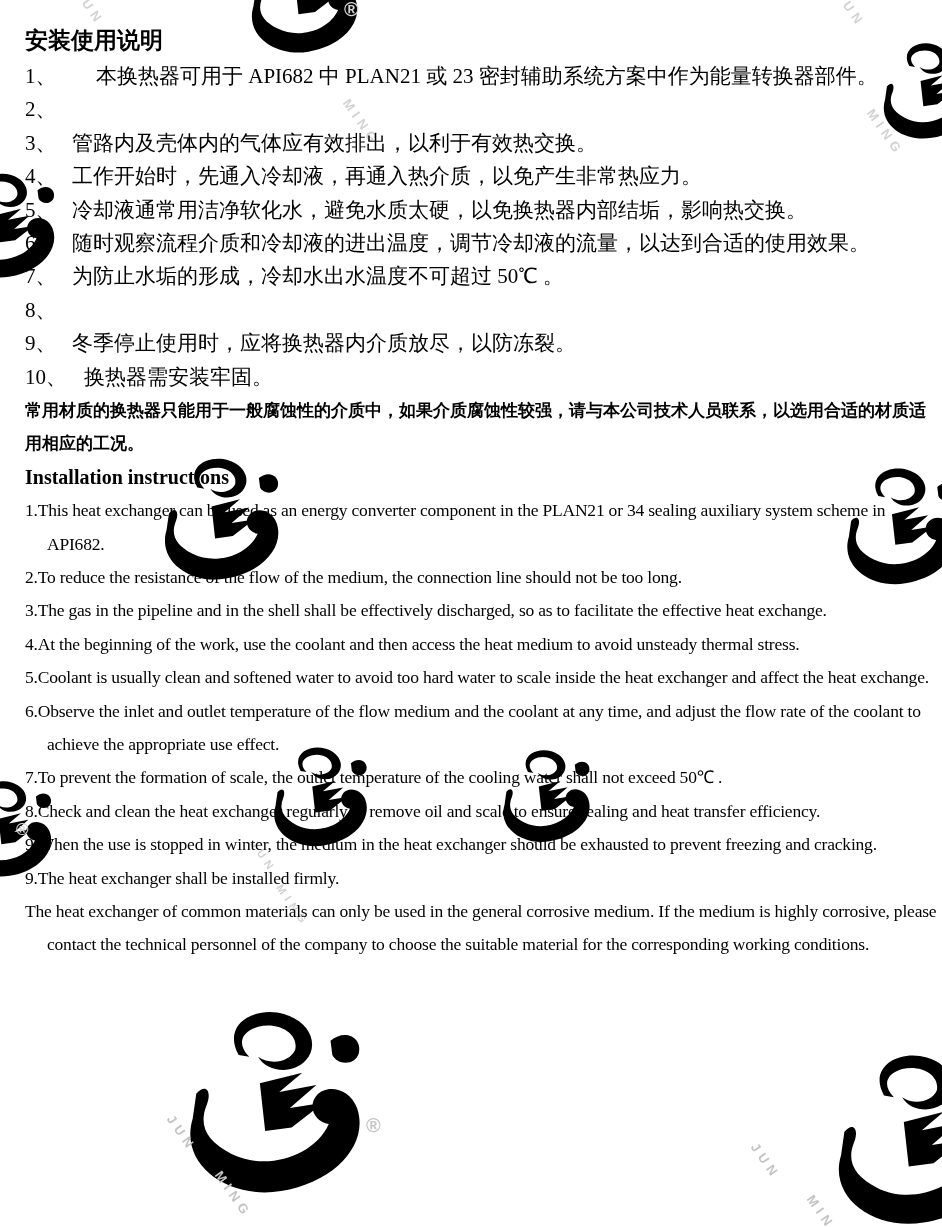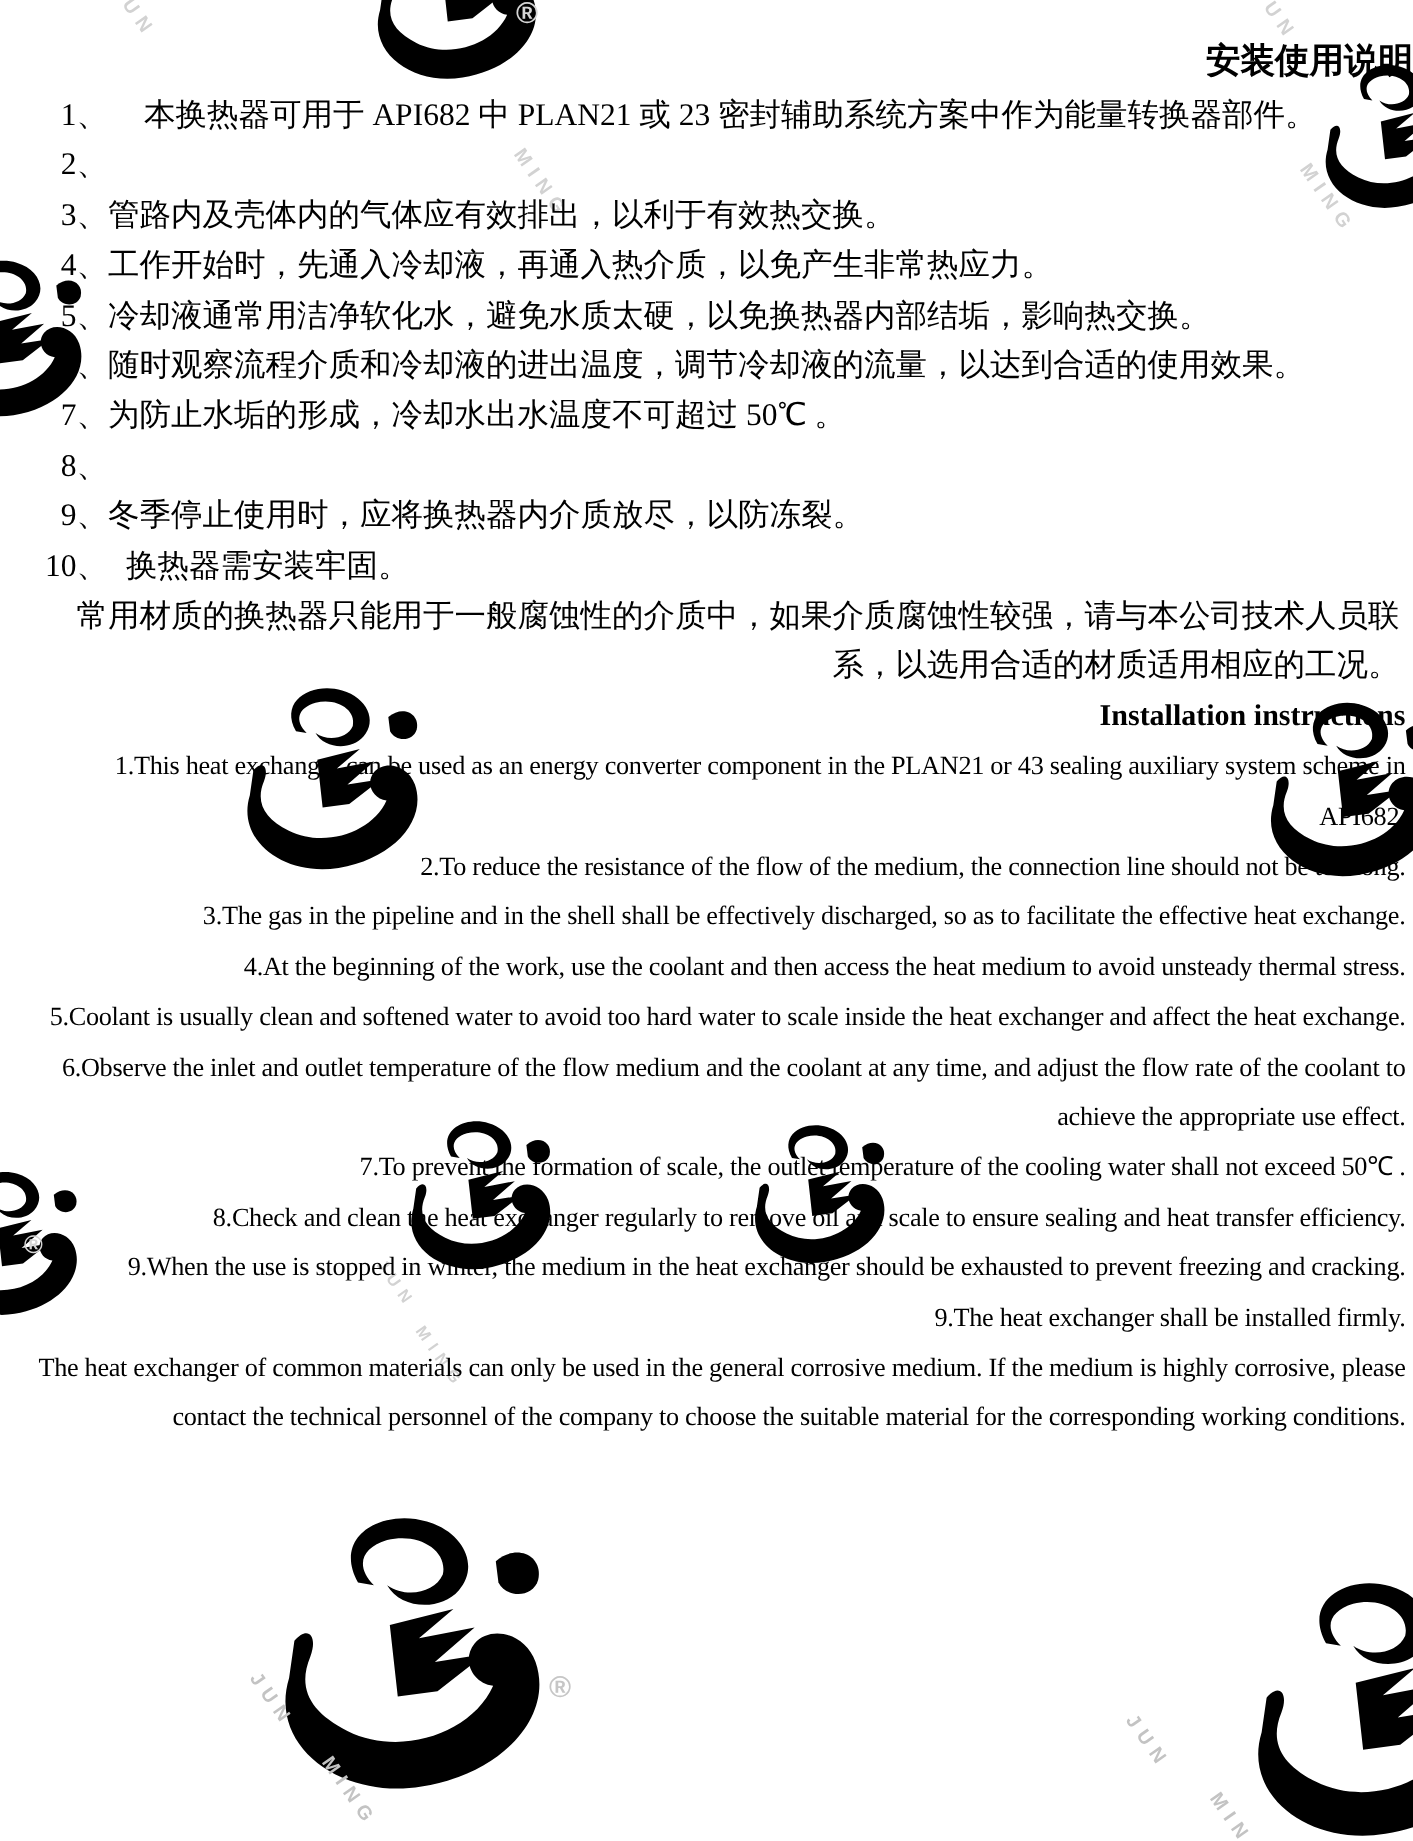--- a/index.html
+++ b/index.html
@@ -45,21 +45,20 @@
   }
   .wm-reg.light { color: #d5d5d5; }
   .wm-reg.dark  { color: #c6c6c6; }
   .wm-reg.small { font-size: 17px; }
 
   
   .doc {
     position: relative;
     z-index: 1;
     padding: 22px 0 0 25px;
-    text-align: right;
   }
   .zh-title {
     font-size: 23px;
     font-weight: 700;
     line-height: 38px;
     height: 38px;
     margin: 0;
   }
   .zh-list { margin: 0; }
   .zh-item {
@@ -70,24 +69,25 @@
     white-space: nowrap;
   }
   .zh-num {
     display: inline-block;
     min-width: 47px;
     flex: 0 0 auto;
   }
   .zh-item:nth-child(1)  .zh-txt { padding-left: 24px; }
   .zh-item:nth-child(10) .zh-txt { padding-left: 12px; }
   .zh-note {
-    font-size: 21px;
+    font-size: 17px;
     line-height: 33.4px;
     width: 908px;
     margin: 0;
+    font-weight: bold;
   }
   .en-section {
     font-family: Liberation Serif, serif;
     width: 912px;
   }
   .en-title {
     font-size: 20px;
     font-weight: 700;
     line-height: 33.4px;
     height: 33.4px;
@@ -231,21 +231,21 @@
       <span class="zh-num">10、</span>
       <span class="zh-txt">换热器需安装牢固。</span>
     </div>
   </div>
 
   <p class="zh-note">常用材质的换热器只能用于一般腐蚀性的介质中，如果介质腐蚀性较强，请与本公司技术人员联系，以选用合适的材质适用相应的工况。</p>
 
   <div class="en-section">
     <h2 class="en-title">Installation instructions</h2>
     <div>
-      <p class="en-item">1.This heat exchanger can be used as an energy converter component in the PLAN21 or 43 sealing auxiliary system scheme in API682.</p>
+      <p class="en-item">1.This heat exchanger can be used as an energy converter component in the PLAN21 or 34 sealing auxiliary system scheme in API682.</p>
       <p class="en-item">2.To reduce the resistance of the flow of the medium, the connection line should not be too long.</p>
       <p class="en-item">3.The gas in the pipeline and in the shell shall be effectively discharged, so as to facilitate the effective heat exchange.</p>
       <p class="en-item">4.At the beginning of the work, use the coolant and then access the heat medium to avoid unsteady thermal stress.</p>
       <p class="en-item">5.Coolant is usually clean and softened water to avoid too hard water to scale inside the heat exchanger and affect the heat exchange.</p>
       <p class="en-item">6.Observe the inlet and outlet temperature of the flow medium and the coolant at any time, and adjust the flow rate of the coolant to achieve the appropriate use effect.</p>
       <p class="en-item">7.To prevent the formation of scale, the outlet temperature of the cooling water shall not exceed 50℃ .</p>
       <p class="en-item">8.Check and clean the heat exchanger regularly to remove oil and scale to ensure sealing and heat transfer efficiency.</p>
       <p class="en-item">9.When the use is stopped in winter, the medium in the heat exchanger should be exhausted to prevent freezing and cracking.</p>
       <p class="en-item">9.The heat exchanger shall be installed firmly.</p>
     </div>

